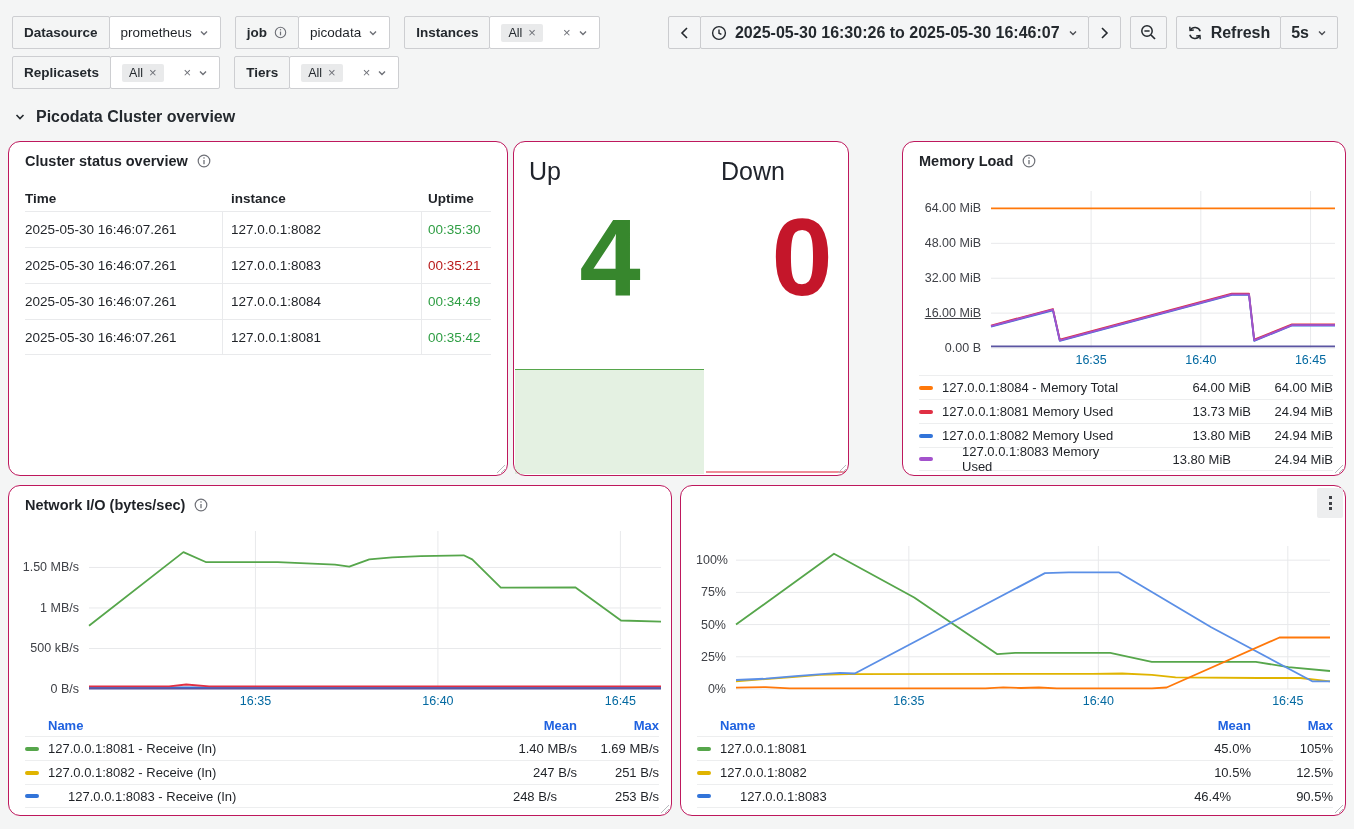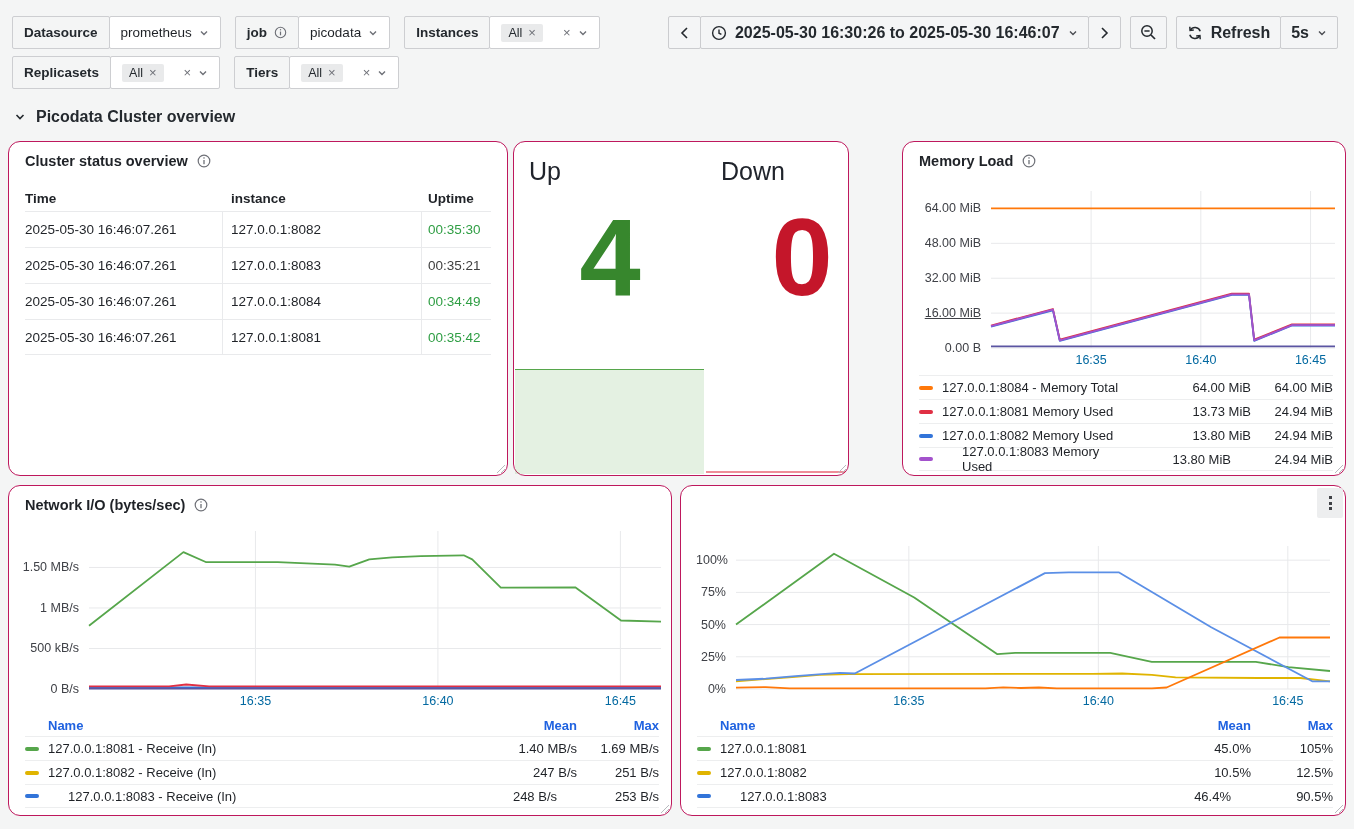--- a/index.html
+++ b/index.html
@@ -228,21 +228,21 @@
         <div class="tc tc2">Uptime</div>
       </div>
       <div class="trow tbody">
         <div class="tc tc0">2025-05-30 16:46:07.261</div>
         <div class="tc tc1">127.0.0.1:8082</div>
         <div class="tc tc2" style="color: rgb(47, 158, 68);">00:35:30</div>
       </div>
       <div class="trow tbody">
         <div class="tc tc0">2025-05-30 16:46:07.261</div>
         <div class="tc tc1">127.0.0.1:8083</div>
-        <div class="tc tc2" style="color: #404040;">00:35:21</div>
+        <div class="tc tc2" style="color: #b91c1c;">00:35:21</div>
       </div>
       <div class="trow tbody">
         <div class="tc tc0">2025-05-30 16:46:07.261</div>
         <div class="tc tc1">127.0.0.1:8084</div>
         <div class="tc tc2" style="color: rgb(47, 158, 68);">00:34:49</div>
       </div>
       <div class="trow tbody">
         <div class="tc tc0">2025-05-30 16:46:07.261</div>
         <div class="tc tc1">127.0.0.1:8081</div>
         <div class="tc tc2" style="color: rgb(47, 158, 68);">00:35:42</div>

